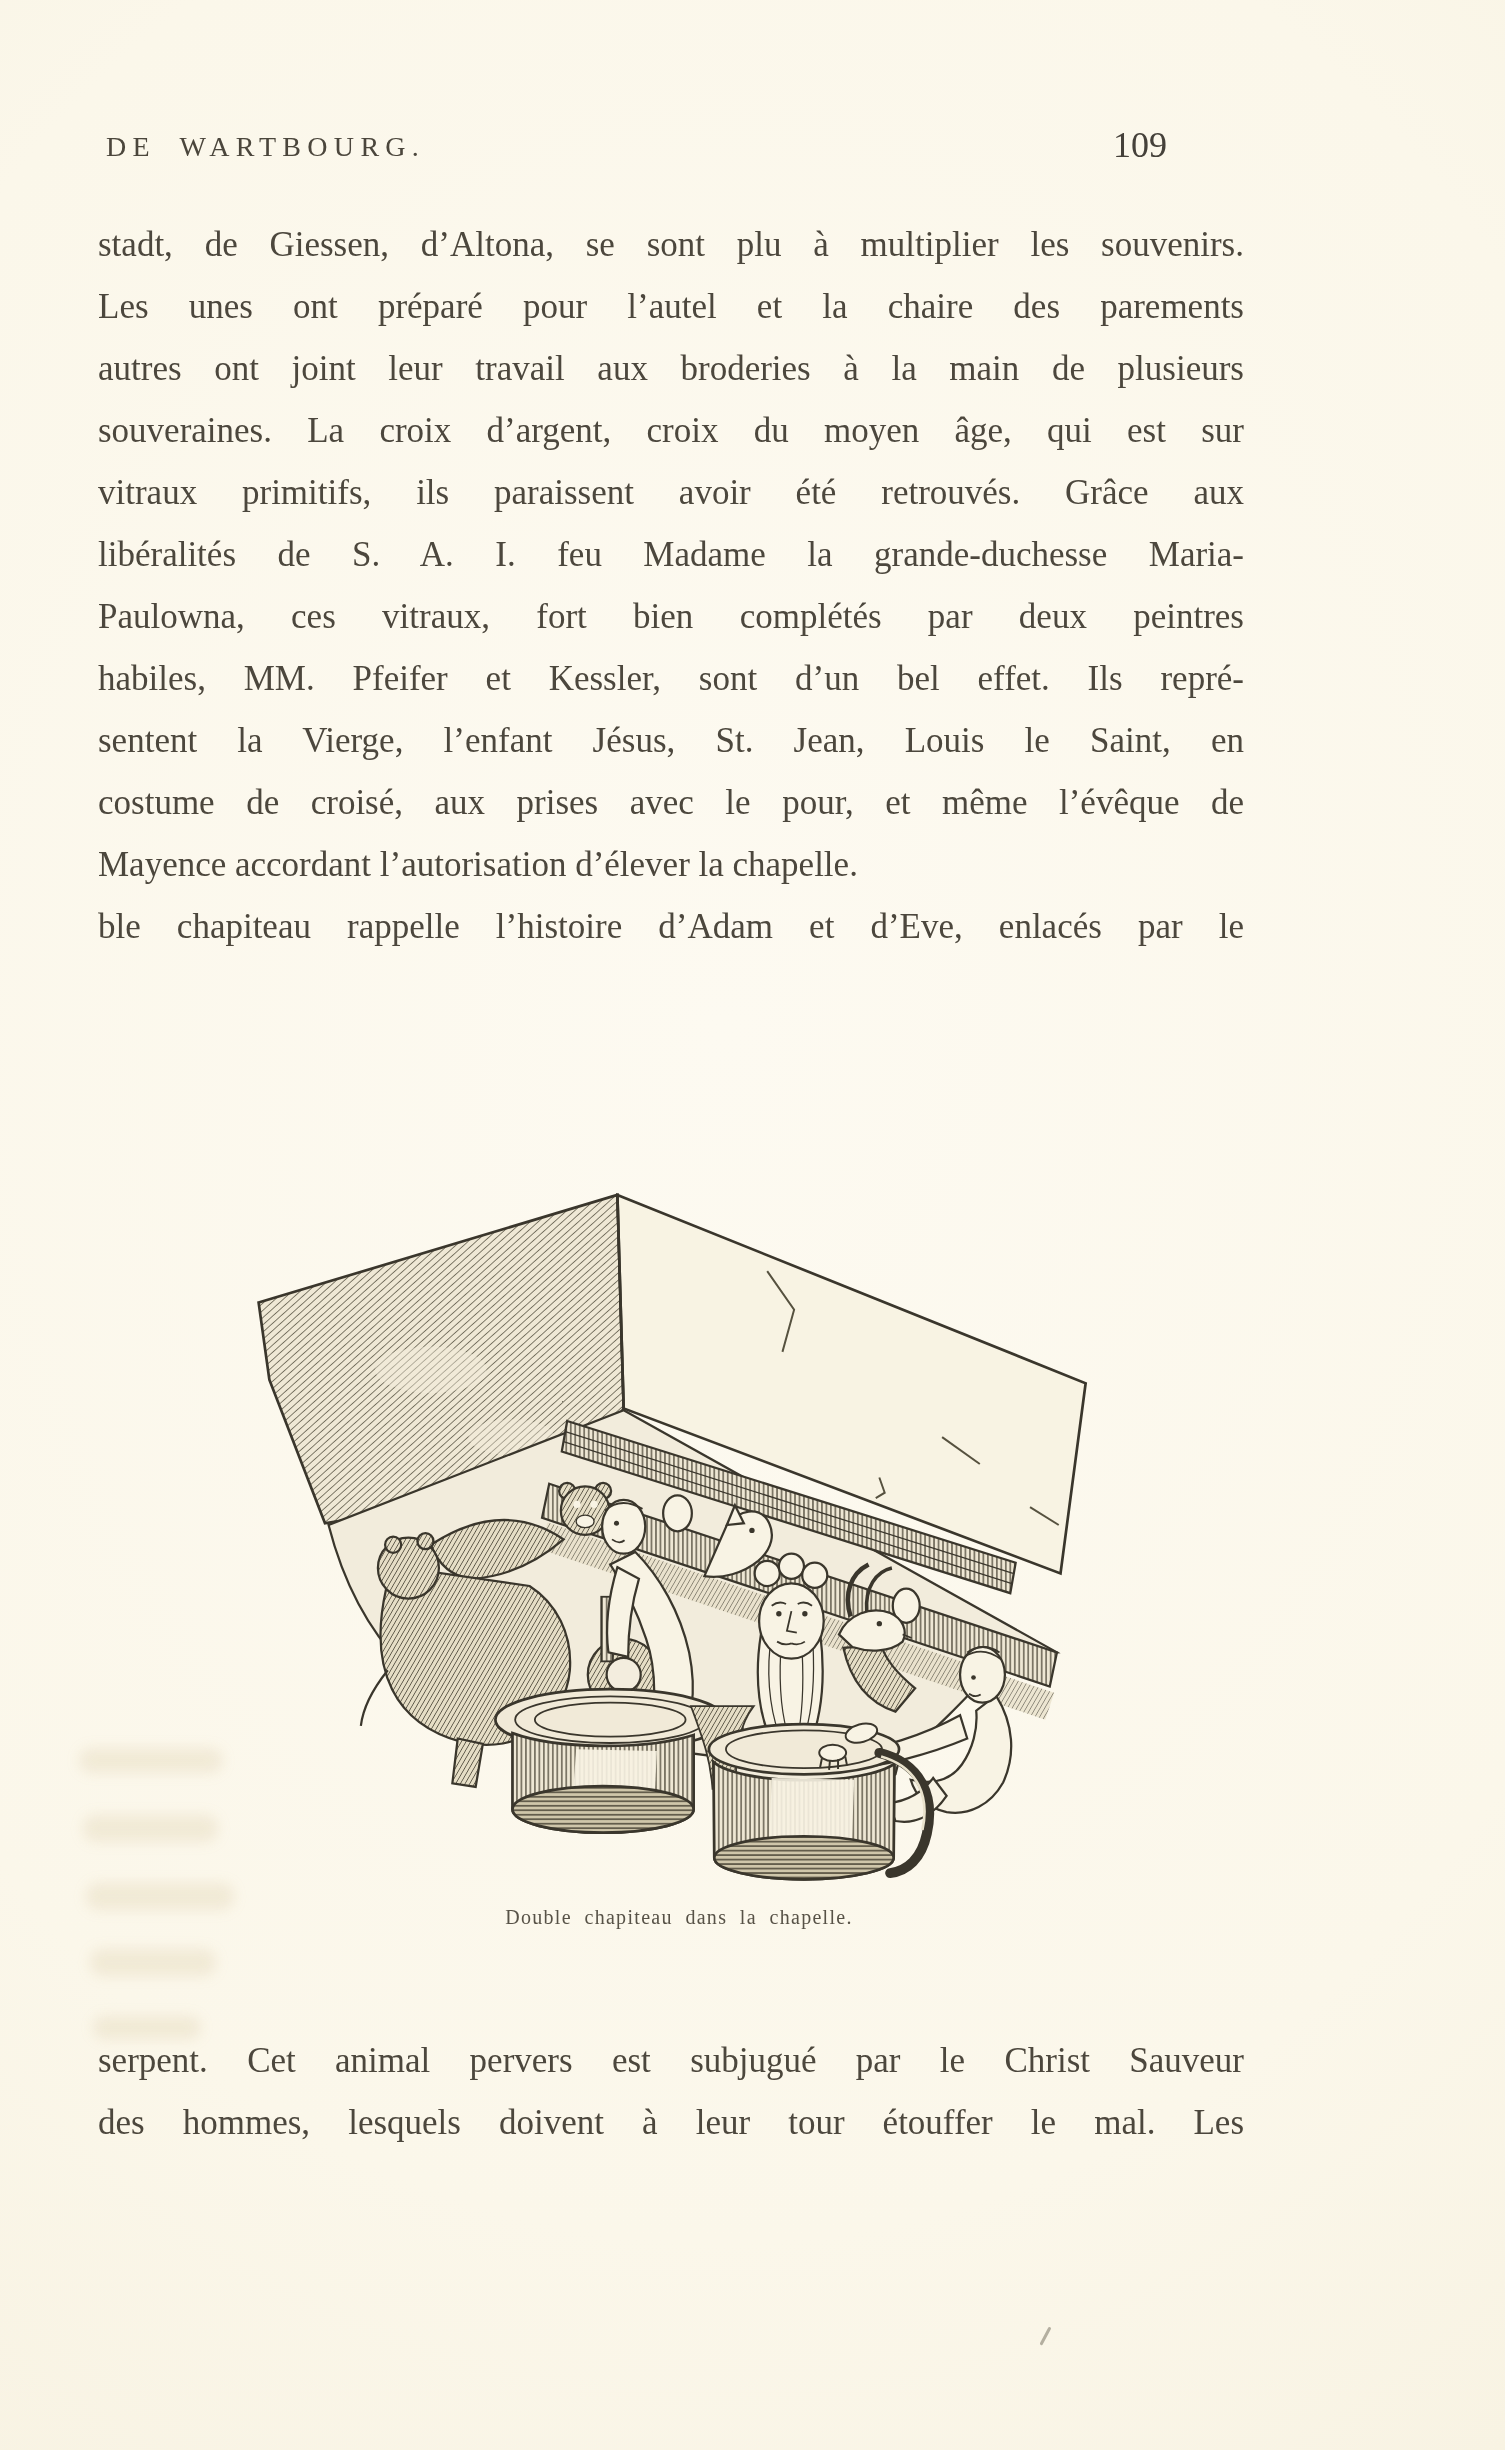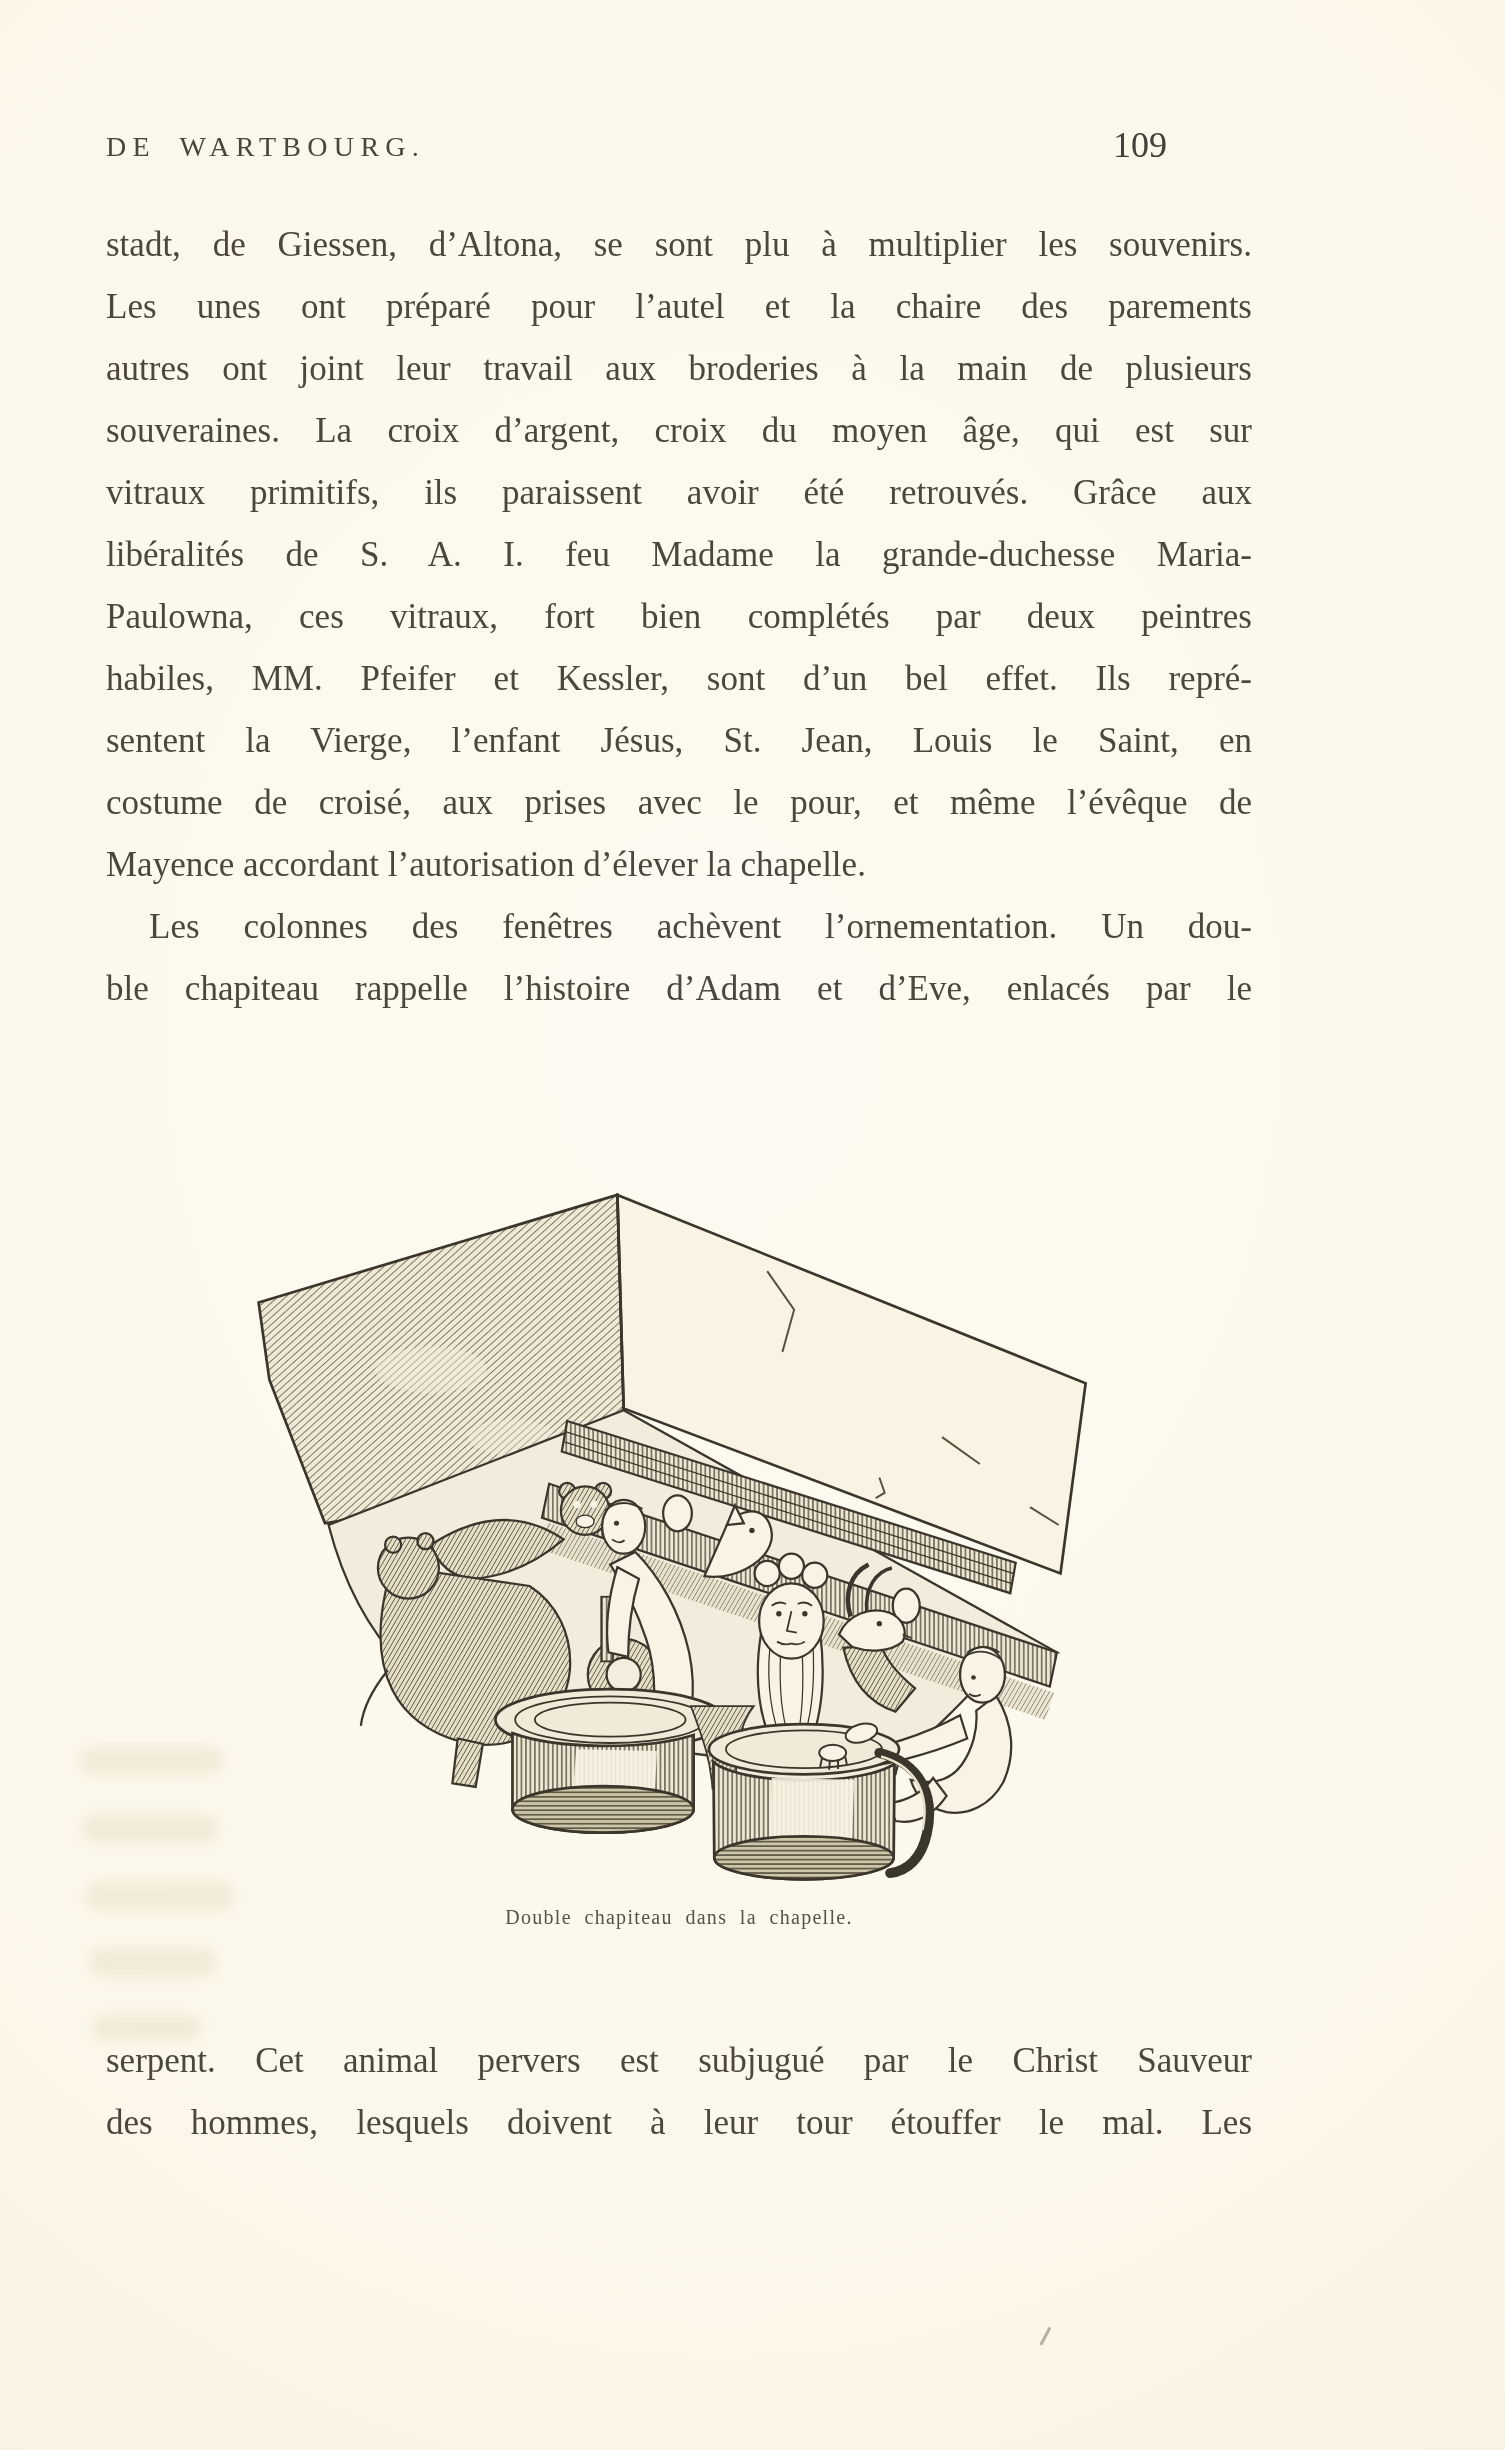--- a/index.html
+++ b/index.html
@@ -16,21 +16,21 @@
   .header-title{
     position:absolute;top:131px;left:106px;width:1146px;
     text-align:left;font-size:28px;letter-spacing:6.3px;word-spacing:10.8px;
     color:#4b463c;
   }
   .page-number{
     position:absolute;top:124px;left:1113px;width:126px;
     text-align:left;font-size:36px;color:#45413a;
   }
   .body-block,.after-block{
-    position:absolute;left:106px;width:1146px;
+    position:absolute;left:98px;width:1146px;
   }
   .body-block{top:214px;}
   .after-block{top:2030px;}
   .tline{
     font-size:35px;line-height:62px;height:62px;
     text-align:justify;text-align-last:justify;
     color:var(--ink);
   }
   .tline.last{text-align-last:left;}
   .tline.indent{text-indent:43px;}
@@ -64,21 +64,20 @@
       <div class="tline j">Les unes ont préparé pour l’autel et la chaire des parements</div>
       <div class="tline j">autres ont joint leur travail aux broderies à la main de plusieurs</div>
       <div class="tline j">souveraines. La croix d’argent, croix du moyen âge, qui est sur</div>
       <div class="tline j">vitraux primitifs, ils paraissent avoir été retrouvés. Grâce aux</div>
       <div class="tline j">libéralités de S. A. I. feu Madame la grande-duchesse Maria-</div>
       <div class="tline j">Paulowna, ces vitraux, fort bien complétés par deux peintres</div>
       <div class="tline j">habiles, MM. Pfeifer et Kessler, sont d’un bel effet. Ils repré-</div>
       <div class="tline j">sentent la Vierge, l’enfant Jésus, St. Jean, Louis le Saint, en</div>
       <div class="tline j">costume de croisé, aux prises avec le pour, et même l’évêque de</div>
       <div class="tline last">Mayence accordant l’autorisation d’élever la chapelle.</div>
-      <div class="tline j indent">Les colonnes des fenêtres achèvent l’ornementation. Un dou-</div>
       <div class="tline j">ble chapiteau rappelle l’histoire d’Adam et d’Eve, enlacés par le</div>
     </div>
 
   <figure class="engraving">
     <svg width="853" height="749" viewBox="0 0 950 835" xmlns="http://www.w3.org/2000/svg">
       <defs>
         <pattern id="hL" width="6" height="6" patternUnits="userSpaceOnUse" patternTransform="rotate(48)">
           <rect width="6" height="6" fill="#efe8d5"></rect>
           <line x1="0" y1="0" x2="0" y2="6" stroke="#55503f" stroke-width="1.6"></line>
         </pattern>

